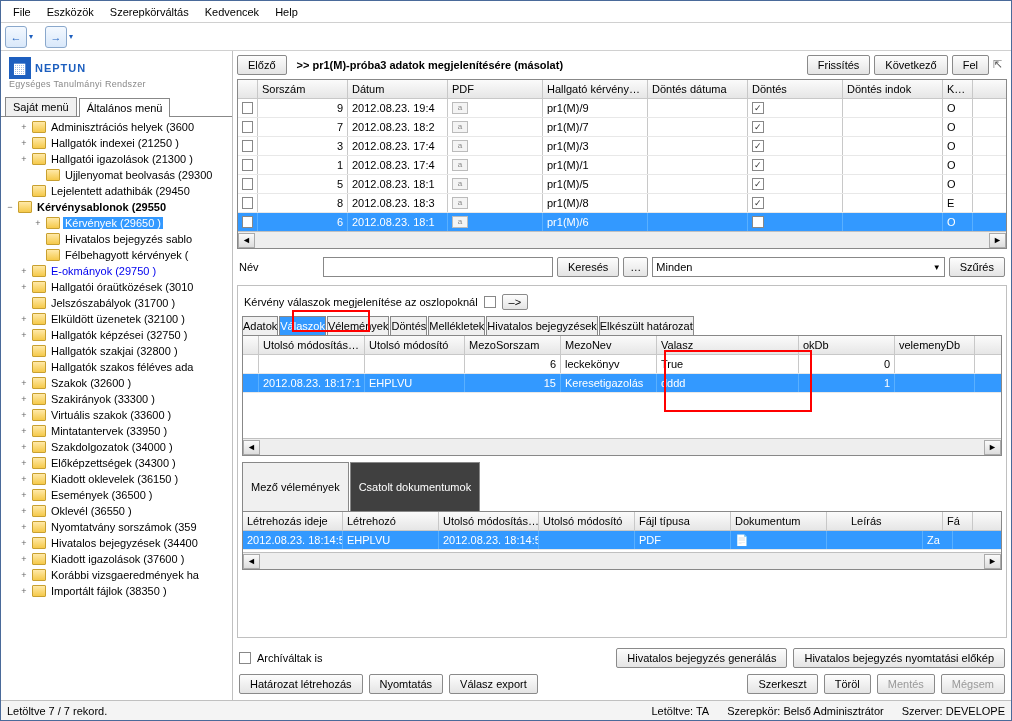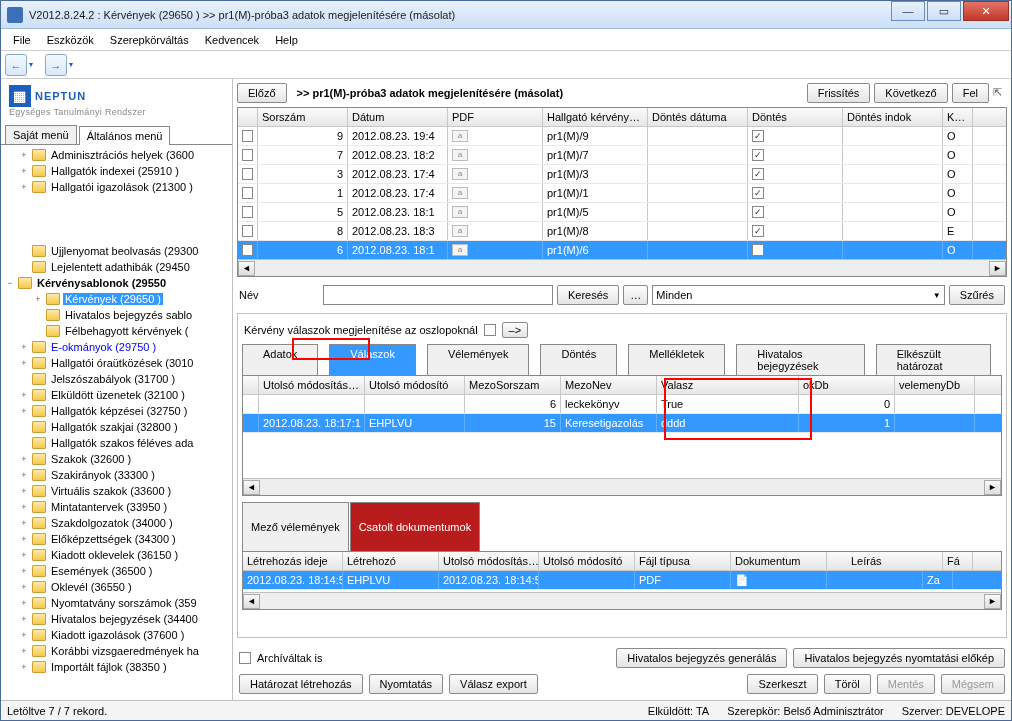--- a/index.html
+++ b/index.html
@@ -52,46 +52,37 @@
 .hscroll{height:17px;background:#eee;border-top:1px solid #c0c0c0;display:flex;align-items:center}
 .hscroll .arr{width:17px;height:15px;border:1px solid #aaa;background:linear-gradient(#fafafa,#ddd);text-align:center;font-size:9px;line-height:13px}
 .searchrow{display:flex;align-items:center;gap:4px;margin:6px 0;padding:2px}
 .searchrow .lbl{width:80px}
 .tinput{border:1px solid #888;height:20px;padding:0 3px;background:#fff}
 .combo{border:1px solid #888;height:20px;background:#fff;display:flex;align-items:center;padding:0 3px}
 .combo .ar{margin-left:auto;font-size:8px}
 .section{border:1px solid #c0c0c0;padding:4px;margin-bottom:4px}
 .chkrow{display:flex;align-items:center;gap:6px;margin:4px 0 6px 2px}
 .tabs{display:flex;border-bottom:1px solid #888}
-.tabs div{padding:3px 20px;border:1px solid #888;border-bottom:none;margin-right:11px;background:#f0f0f0;position:relative}
+.tabs div{padding:3px 0;border:1px solid #888;border-bottom:none;margin-right:1px;background:#f0f0f0;position:relative}
 .tabs .act{background:#3399ff;color:#fff}
 .subgrid{border:1px solid #888;border-top:none;height:120px;display:flex;flex-direction:column}
 .subgrid2{border:1px solid #888;border-top:none;height:58px;display:flex;flex-direction:column}
 .botbar{display:flex;align-items:center;gap:6px;padding:6px 2px}
 .status{height:20px;border-top:1px solid #c0c0c0;display:flex;align-items:center;padding:0 6px;background:#f4f4f4}
 .status .sp{margin-right:18px}
 .redbox{position:absolute;border:2px solid red;pointer-events:none}
 .tabs2{display:flex;border-bottom:1px solid #888;margin-top:6px}
 .tabs2 div{padding:18px 8px;border:1px solid #888;border-bottom:none;margin-right:1px;background:#f0f0f0}
-.tabs2 .act{background:#b91c1c;color:#fff}
+.tabs2 .act{background:#404040;color:#fff}
 .pinico{width:14px;height:14px;display:inline-block;color:#555}
 </style>
 </head>
 <body>
 
 <div class="win">
-  <div class="titlebar">
-    <div class="ico"></div>
-    <div class="ttl">V2012.8.24.2 : Kérvények (29650  )  &gt;&gt; pr1(M)-próba3 adatok megjelenítésére (másolat)</div>
-    <div class="winbtns">
-      <div>—</div>
-      <div>▭</div>
-      <div class="close">✕</div>
-    </div>
-  </div>
   <div class="menubar">
     <span>File</span>
     <span>Eszközök</span>
     <span>Szerepkörváltás</span>
     <span>Kedvencek</span>
     <span>Help</span>
   </div>
   <div class="navbar">
     <div class="navbtn">←</div>
       <div class="dd">▾</div>
@@ -113,28 +104,28 @@
       </div>
       <div class="tree" id="tree">
           <div class="tn" style="padding-left: 18px;">
             <span class="exp">+</span>
             <span class="fico"></span>
             <span class="lbl">Adminisztrációs helyek (3600</span>
           </div>
           <div class="tn" style="padding-left: 18px;">
             <span class="exp">+</span>
             <span class="fico"></span>
-            <span class="lbl">Hallgatók indexei (25910  )</span>
+            <span class="lbl">Hallgatók indexei (21250  )</span>
           </div>
           <div class="tn" style="padding-left: 18px;">
             <span class="exp">+</span>
             <span class="fico"></span>
             <span class="lbl">Hallgatói igazolások (21300  )</span>
           </div>
-          <div class="tn" style="padding-left: 18px; margin-top: 48px;">
+          <div class="tn" style="padding-left: 32px;">
             <span class="exp"></span>
             <span class="fico"></span>
             <span class="lbl">Ujjlenyomat beolvasás (29300</span>
           </div>
           <div class="tn" style="padding-left: 18px;">
             <span class="exp"></span>
             <span class="fico"></span>
             <span class="lbl">Lejelentett adathibák (29450</span>
           </div>
           <div class="tn bold" style="padding-left: 4px;">
@@ -535,17 +526,17 @@
         <button class="btn">Szerkeszt</button>
         <button class="btn">Töröl</button>
         <button class="btn dis">Mentés</button>
         <button class="btn dis">Mégsem</button>
       </div>
     </div>
   </div>
   <div class="status">
     <span class="sp">Letöltve 7 / 7 rekord.</span>
     <div style="flex:1"></div>
-    <span class="sp">Elküldött: TA</span>
+    <span class="sp">Letöltve: TA</span>
     <span class="sp">Szerepkör: Belső Adminisztrátor</span>
     <span>Szerver: DEVELOPE</span>
   </div>
 </div>
 
 </body></html>

